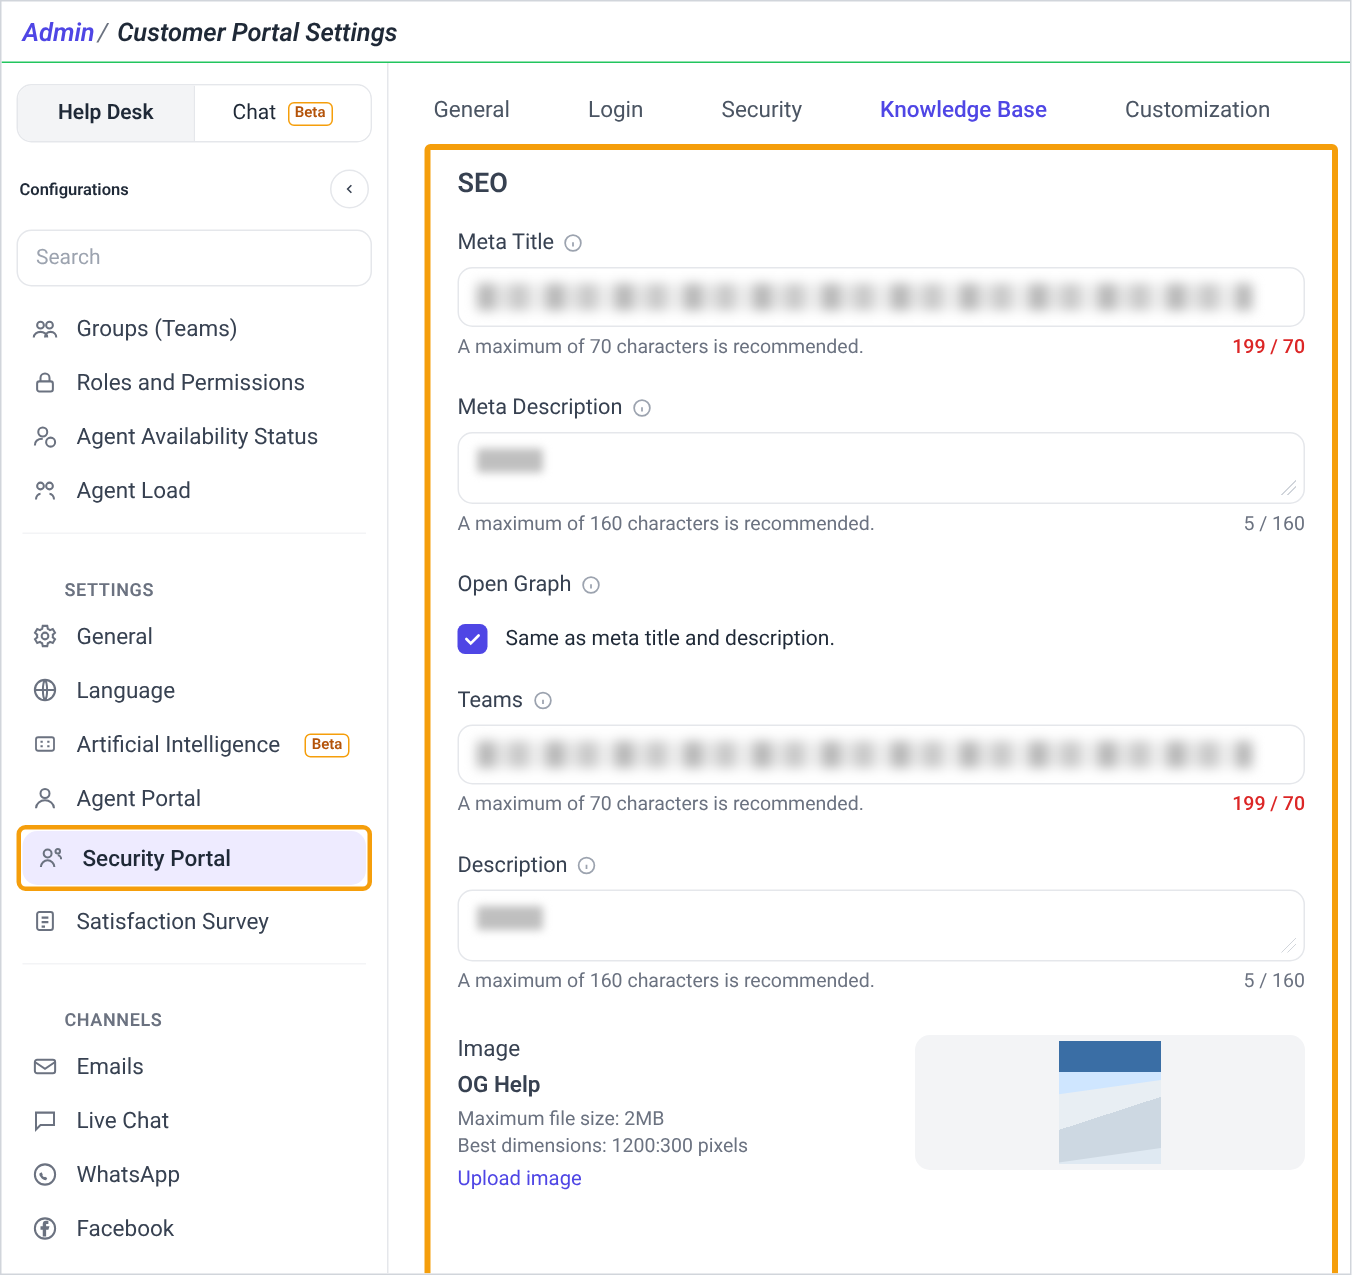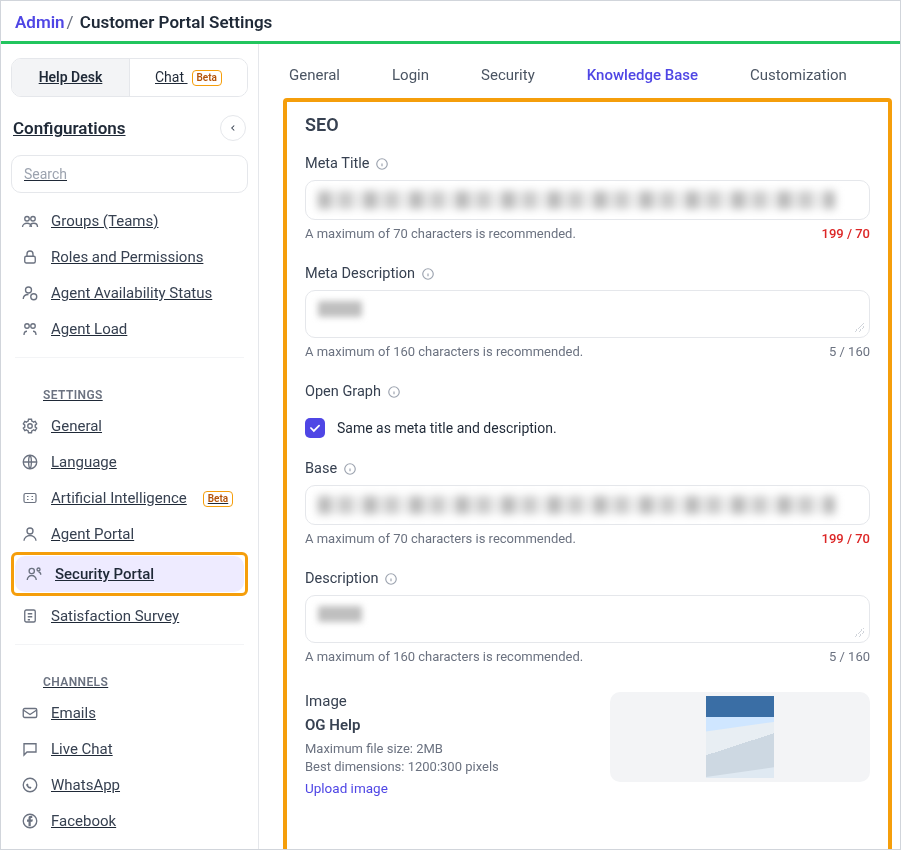--- a/index.html
+++ b/index.html
@@ -10,36 +10,36 @@
     background: #fff;
     width: 901px;
     height: 850px;
     overflow: hidden;
     border: 1px solid #d1d5db;
   }
   .breadcrumb {
     padding: 11px 14px 9px 14px;
     font-size: 17px;
     font-weight: 600;
-    border-bottom: 3px solid #22c55e;
+    border-bottom: 1px solid #22c55e;
+    font-style: italic;
   }
   .breadcrumb .bc-admin { color: #4f46e5; font-weight: 600; }
   .breadcrumb .bc-sep { color: #6b7280; font-weight: 400; padding: 0 2px; }
   .breadcrumb .bc-page { color: #1f2937; }
 
   .main-wrap { display: flex; height: calc(850px - 43px); }
 
   
   .sidebar {
     width: 258px;
     flex: 0 0 258px;
     padding: 14px 10px 4px 10px;
     border-right: 1px solid #e5e7eb;
     overflow: hidden;
-    text-decoration: underline;
   }
   .seg {
     display: flex;
     border: 1px solid #e5e7eb;
     border-radius: 10px;
     overflow: hidden;
     margin-bottom: 18px;
   }
   .seg-btn {
     flex: 1;
@@ -65,21 +65,21 @@
     vertical-align: 1px;
   }
 
   .conf-row {
     display: flex;
     align-items: center;
     justify-content: space-between;
     margin-bottom: 14px;
     padding: 0 2px;
   }
-  .conf-title { font-size: 17px; font-weight: 600; }
+  .conf-title { font-size: 11px; font-weight: 600; }
   .collapse-btn {
     width: 26px; height: 26px;
     border: 1px solid #e5e7eb;
     border-radius: 50%;
     display: flex; align-items: center; justify-content: center;
     cursor: pointer;
     color: #374151;
   }
 
   .search-box {
@@ -522,21 +522,21 @@
           <div class="cbx">
             <svg width="14" height="14" viewBox="0 0 24 24" fill="none" stroke="#fff" stroke-width="3" stroke-linecap="round">
                 <polyline points="5 12 10 17 19 8"></polyline>
               </svg>
           </div>
           <span>Same as meta title and description.</span>
         </div>
 
         <div class="field-block">
           <div class="field-label">
-            <span>Base</span>
+            <span>Teams</span>
             <span class="info-ic">
               <svg width="14" height="14" viewBox="0 0 24 24" fill="none" stroke="currentColor" stroke-width="2">
                   <circle cx="12" cy="12" r="9"></circle>
                   <path d="M12 8h.01M11 12h1v4"></path>
                 </svg>
             </span>
           </div>
           <div class="input-wrap">
             <div class="text-input">
               <div class="blur-bar"></div>

